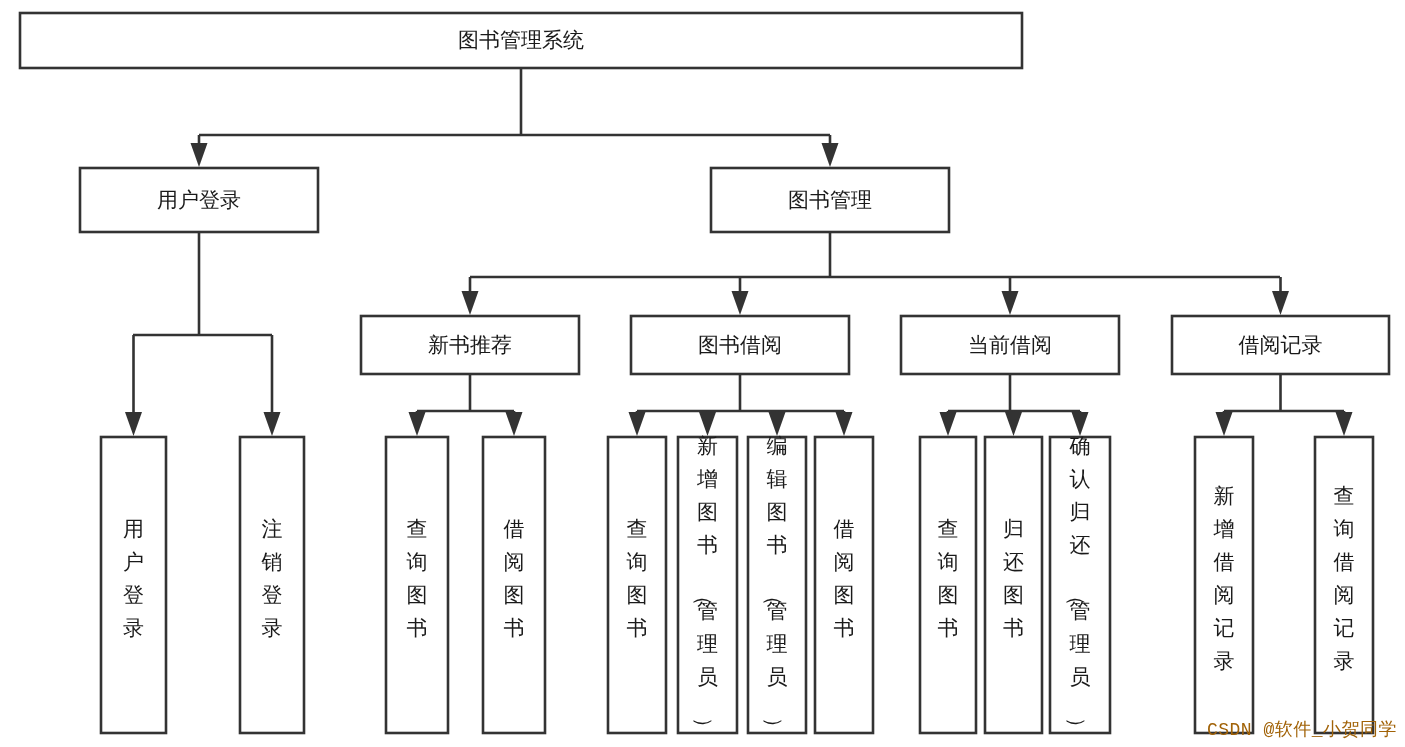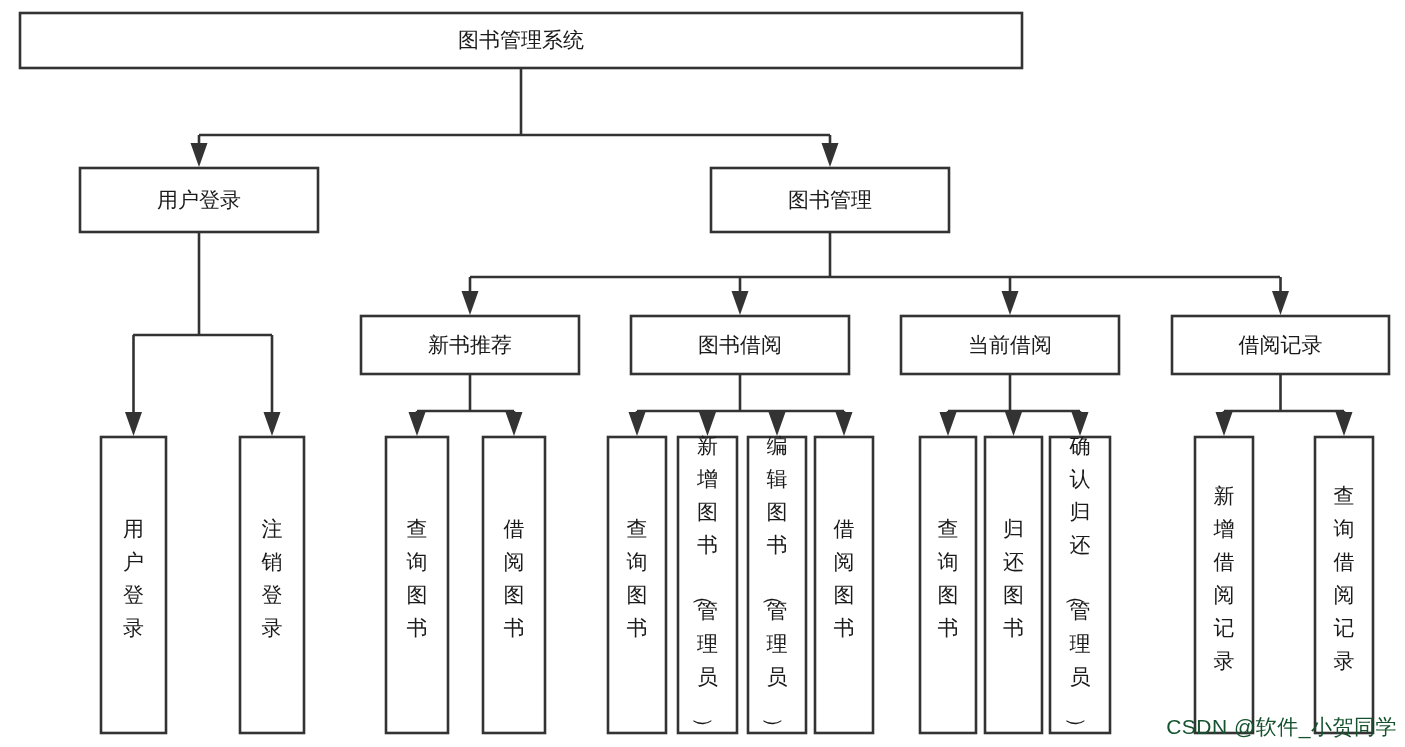--- a/index.html
+++ b/index.html
@@ -55,23 +55,23 @@
     stroke-linecap: butt;
   }
   .arrow-head {
     fill: #333333;
     stroke: none;
   }
   .watermark {
     position: absolute;
     right: 8px;
     bottom: 6px;
-    font-family: Liberation Sans, sans-serif;
-    font-size: 21px;
-    color: #14532d;
+    font-family: Liberation Mono, monospace;
+    font-size: 18px;
+    color: #a16207;
     letter-spacing: 0.5px;
     user-select: none;
     pointer-events: none;
   }
 </style>
 </head>
 <body>
 
 <div id="diagram-root">
 

